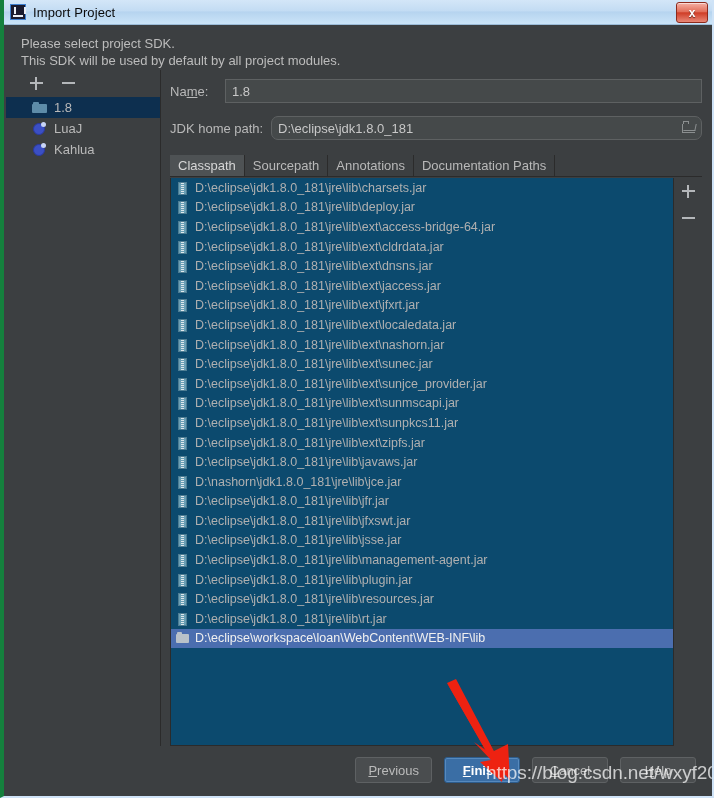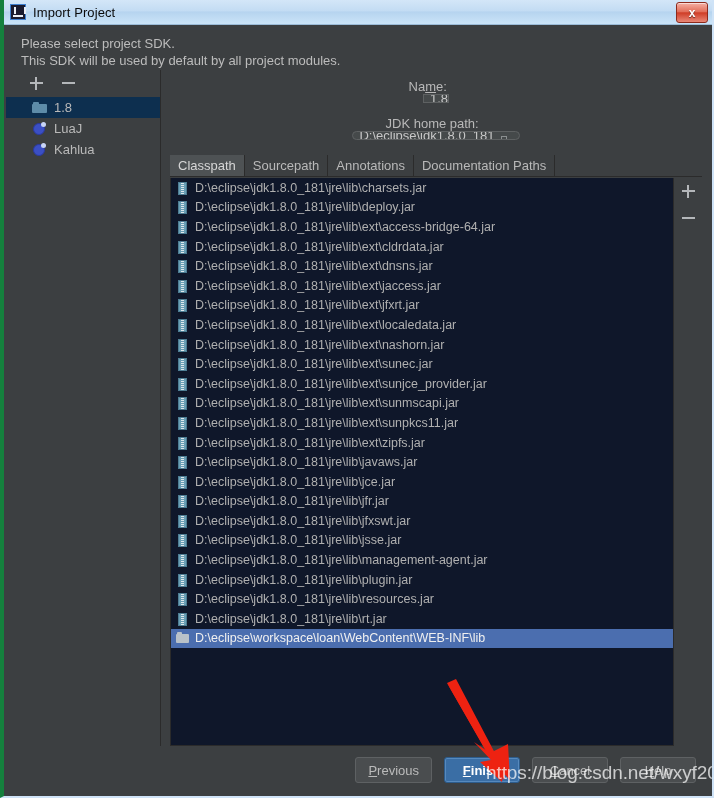--- a/index.html
+++ b/index.html
@@ -212,21 +212,20 @@
     box-sizing: border-box;
     display: flex;
     flex-direction: column;
     min-width: 0;
   }
   .field-row {
     display: flex;
     align-items: center;
     height: 24px;
     margin-bottom: 13px;
-    flex-direction: column;
   }
   .field-label {
     font-size: 13px;
     color: #b9b9b9;
     white-space: nowrap;
     flex: 0 0 auto;
   }
   .field-label u { text-decoration: underline; }
   #name-label { width: 55px; }
   #jdk-label  { width: 101px; }
@@ -306,21 +305,21 @@
 
   
   #list-area {
     flex: 1 1 auto;
     display: flex;
     min-height: 0;
     margin-top: 1px;
   }
   #cp-list {
     flex: 1 1 auto;
-    background: #0f172a;
+    background: #0c4a6e;
     border: 1px solid #2b2b2b;
     border-top: none;
     box-sizing: border-box;
     overflow: hidden;
     min-width: 0;
   }
   .cp-row {
     height: 19.6px;
     display: flex;
     align-items: center;
@@ -582,21 +581,21 @@
           <div class="cp-row">
               <span class="cp-icon jar"></span>
               <span>D:\eclipse\jdk1.8.0_181\jre\lib\ext\zipfs.jar</span>
             </div>
           <div class="cp-row">
               <span class="cp-icon jar"></span>
               <span>D:\eclipse\jdk1.8.0_181\jre\lib\javaws.jar</span>
             </div>
           <div class="cp-row">
               <span class="cp-icon jar"></span>
-              <span>D:\eclipse\jdk1.8.0_181\jre\lib\jce.jar</span>
+              <span>D:\nashorn\jdk1.8.0_181\jre\lib\jce.jar</span>
             </div>
           <div class="cp-row">
               <span class="cp-icon jar"></span>
               <span>D:\eclipse\jdk1.8.0_181\jre\lib\jfr.jar</span>
             </div>
           <div class="cp-row">
               <span class="cp-icon jar"></span>
               <span>D:\eclipse\jdk1.8.0_181\jre\lib\jfxswt.jar</span>
             </div>
           <div class="cp-row">

